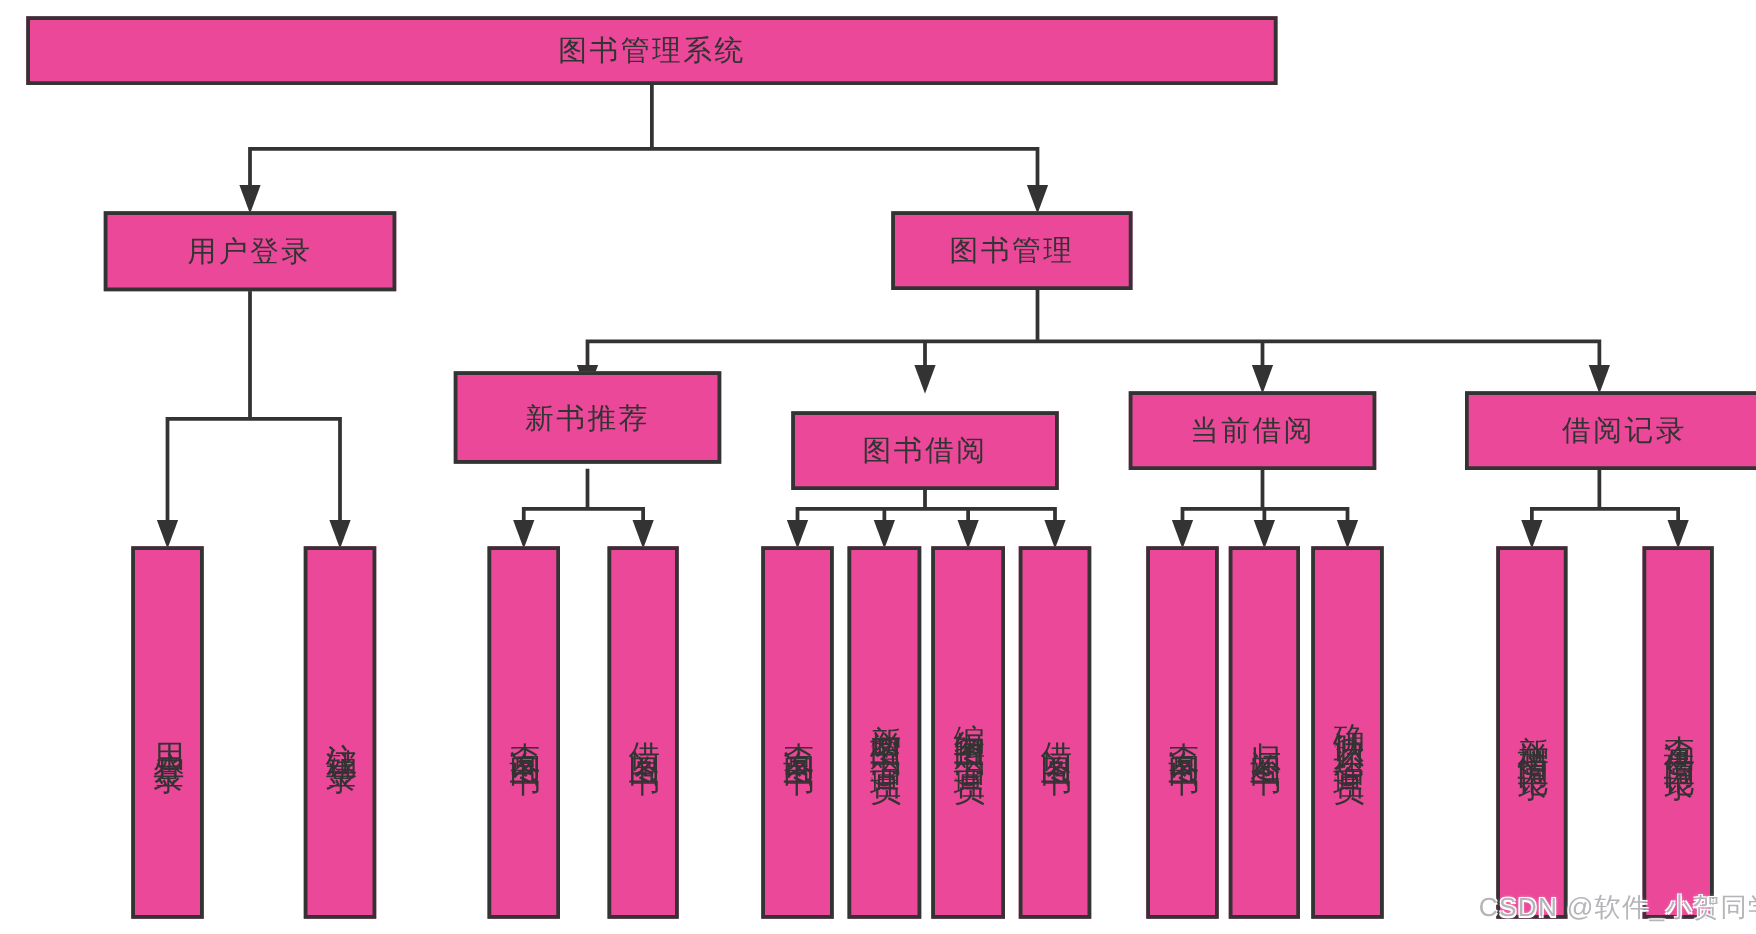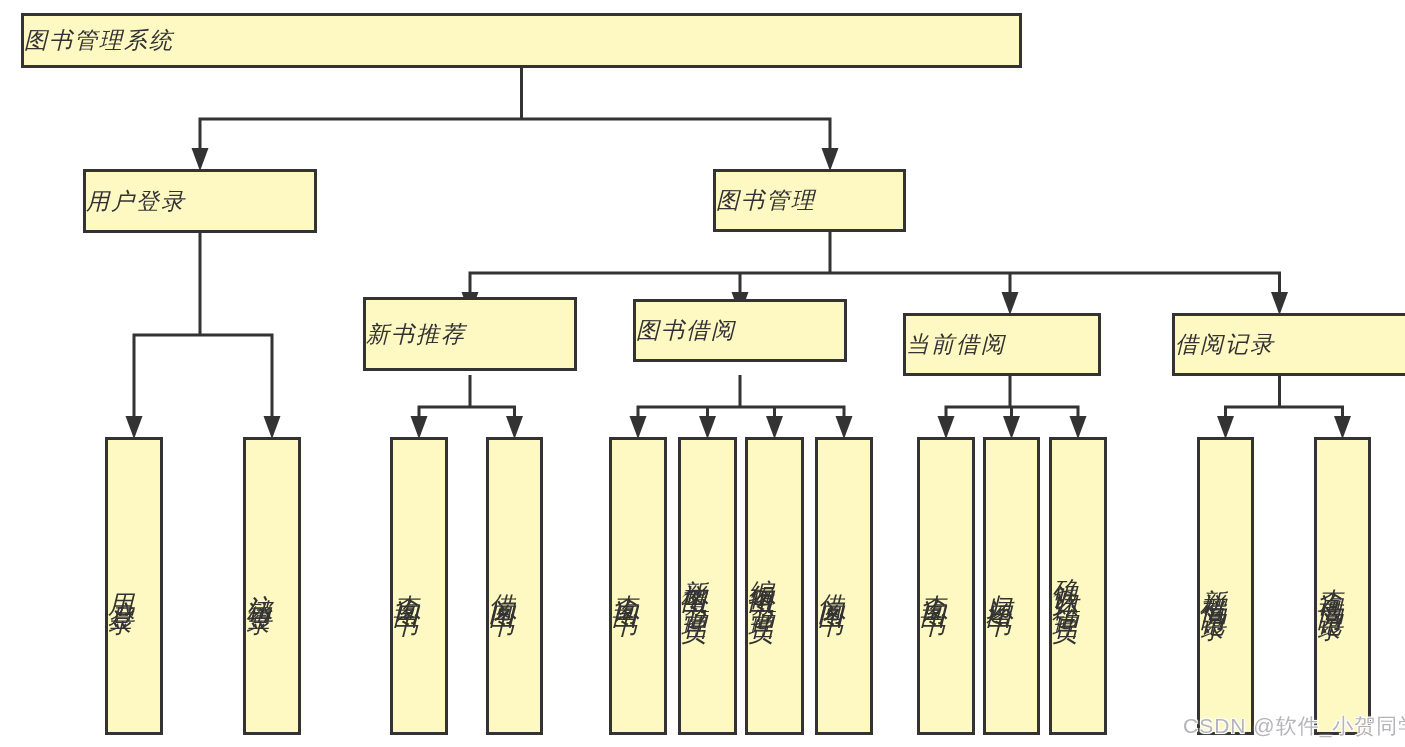--- a/index.html
+++ b/index.html
@@ -16,29 +16,28 @@
 
   #connectors {
     position: absolute;
     left: 0; top: 0;
     width: 1405px; height: 747px;
     z-index: 0;
   }
 
   .node {
     position: absolute;
-    background: #fef9c3;
+    background: #ec4899;
     border: 3px solid #333333;
     color: #333333;
     display: flex;
     align-items: center;
-    justify-content: flex-start;
+    justify-content: center;
     z-index: 1;
     text-align: center;
-    font-style: italic;
   }
   .node.horiz span {
     font-size: 23px;
     letter-spacing: 2px;
     white-space: nowrap;
   }
   .node.vert span {
     writing-mode: vertical-rl;
     font-size: 25px;
     letter-spacing: 6px;
@@ -93,21 +92,21 @@
     </div>
     <div class="node horiz" style="left: 83px; top: 169px; width: 234px; height: 64px;">
       <span>用户登录</span>
     </div>
     <div class="node horiz" style="left: 713px; top: 169px; width: 193px; height: 63px;">
       <span>图书管理</span>
     </div>
     <div class="node horiz" style="left: 363px; top: 297px; width: 214px; height: 74px;">
       <span>新书推荐</span>
     </div>
-    <div class="node horiz" style="left: 633px; top: 299px; width: 214px; height: 63px;">
+    <div class="node horiz" style="left: 633px; top: 329px; width: 214px; height: 63px;">
       <span>图书借阅</span>
     </div>
     <div class="node horiz" style="left: 903px; top: 313px; width: 198px; height: 63px;">
       <span>当前借阅</span>
     </div>
     <div class="node horiz" style="left: 1172px; top: 313px; width: 255px; height: 63px;">
       <span>借阅记录</span>
     </div>
     <div class="node vert" style="left: 105px; top: 437px; width: 58px; height: 298px;">
       <span>用户登录</span>

